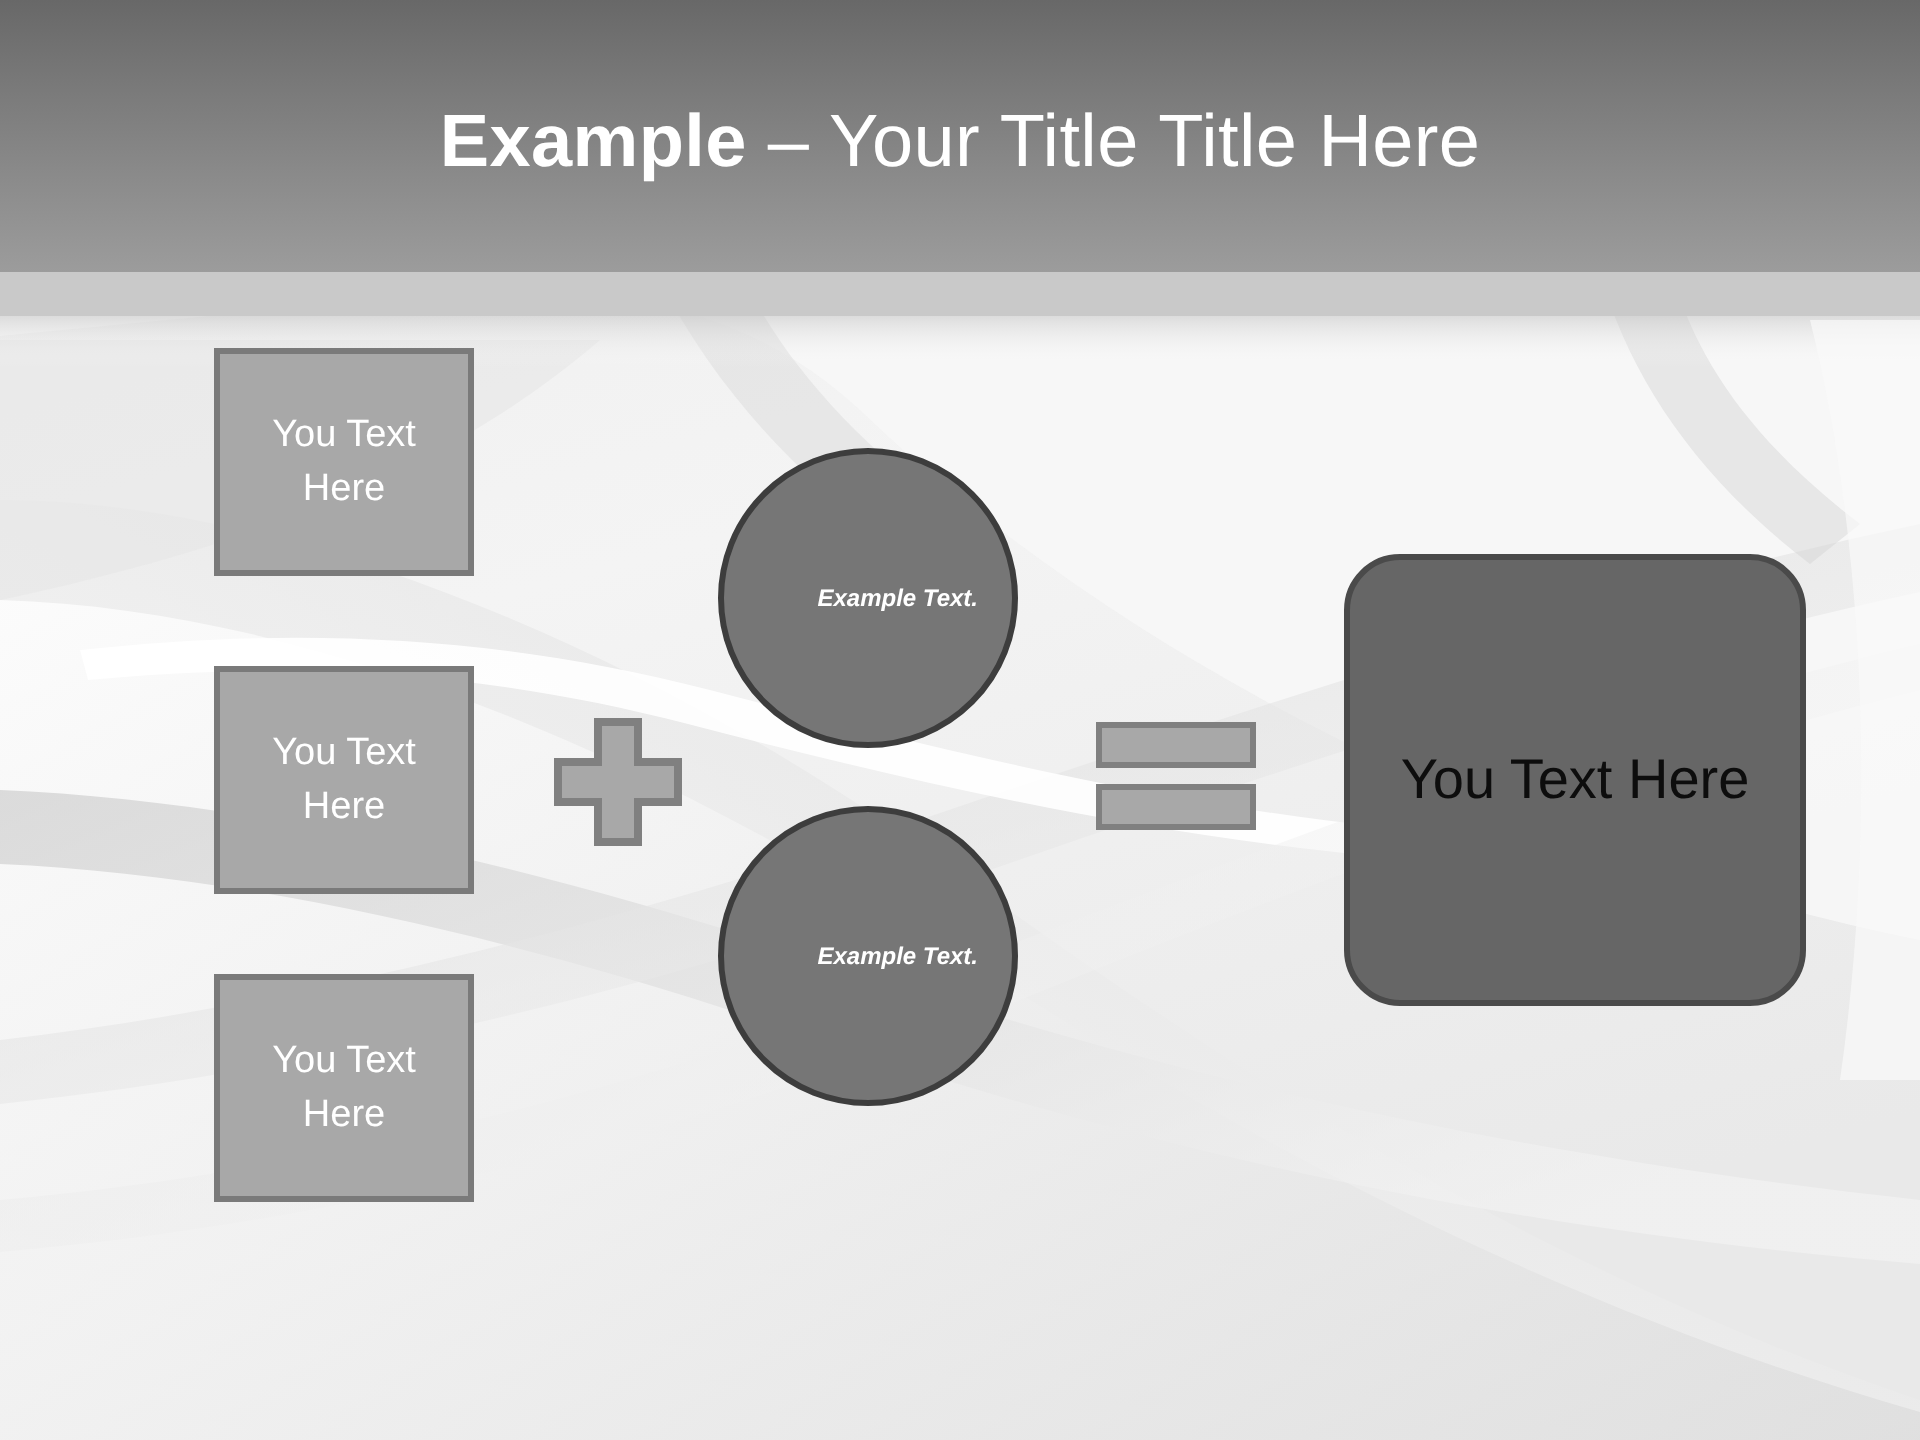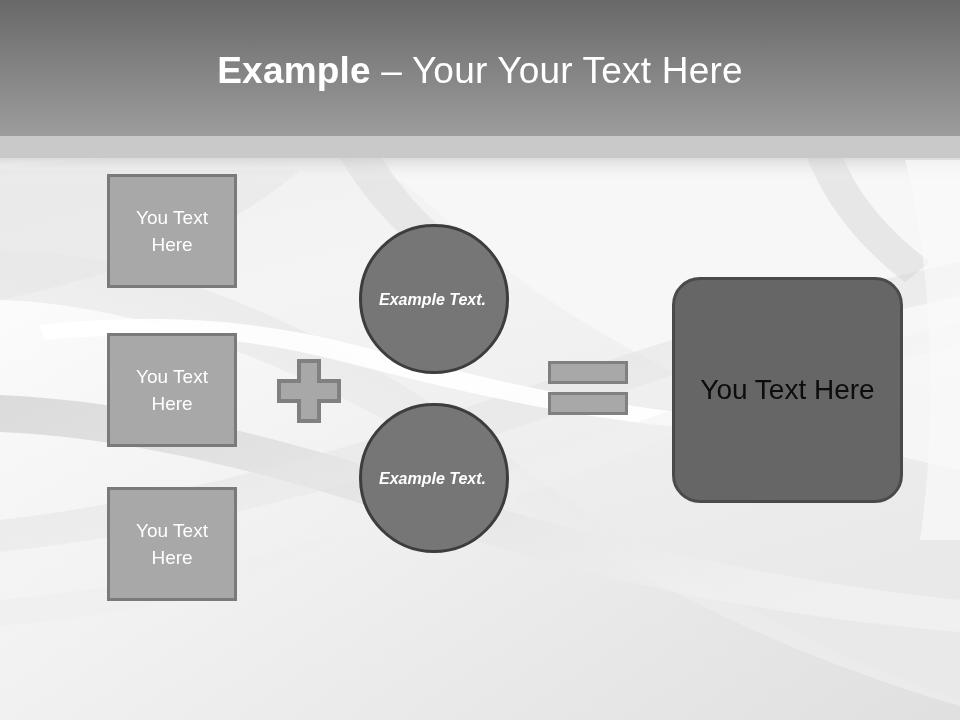--- a/index.html
+++ b/index.html
@@ -100,25 +100,25 @@
     background: #767676;
     border: 3px solid #3d3d3d;
     box-sizing: border-box;
     display: flex;
     align-items: center;
     justify-content: center;
     z-index: 12;
   }
   .circle-node .circle-label {
     color: #ffffff;
-    font-size: 16px;
+    font-size: 12px;
     line-height: 25px;
     font-weight: bold;
     font-style: italic;
-    text-align: left;
+    text-align: right;
     width: 110px;
   }
 
   
   #equals-operator {
     position: absolute;
     left: 548px;
     top: 361px;
     width: 80px;
     height: 55px;
@@ -222,21 +222,21 @@
     <path d="M0,600 C160,586 320,545 470,486 C640,420 800,360 960,322 L960,345 C805,384 650,443 490,508 C335,570 165,612 0,626 Z" fill="url(#gRib5)" opacity="0.6"></path>
 
     <rect x="0" y="158" width="960" height="26" fill="url(#gShade)"></rect>
 
     <path d="M905,160 C930,260 940,400 920,540 L960,540 L960,160 Z" fill="#fafafa" opacity="0.7"></path>
   </svg>
 
   <div id="title-bar"></div>
   <div id="title-band"></div>
   <div id="title-text">
-    <span class="t-strong">Example</span><span class="t-rest"> – Your Your Text Here</span>
+    <span class="t-strong">Example</span><span class="t-rest"> – Your Title Title Here</span>
   </div>
 
   <div class="input-box" style="left:107px; top:174px;">
     <span class="box-label">You Text Here</span>
   </div>
 
   <div class="input-box" style="left:107px; top:333px;">
     <span class="box-label">You Text Here</span>
   </div>
 

